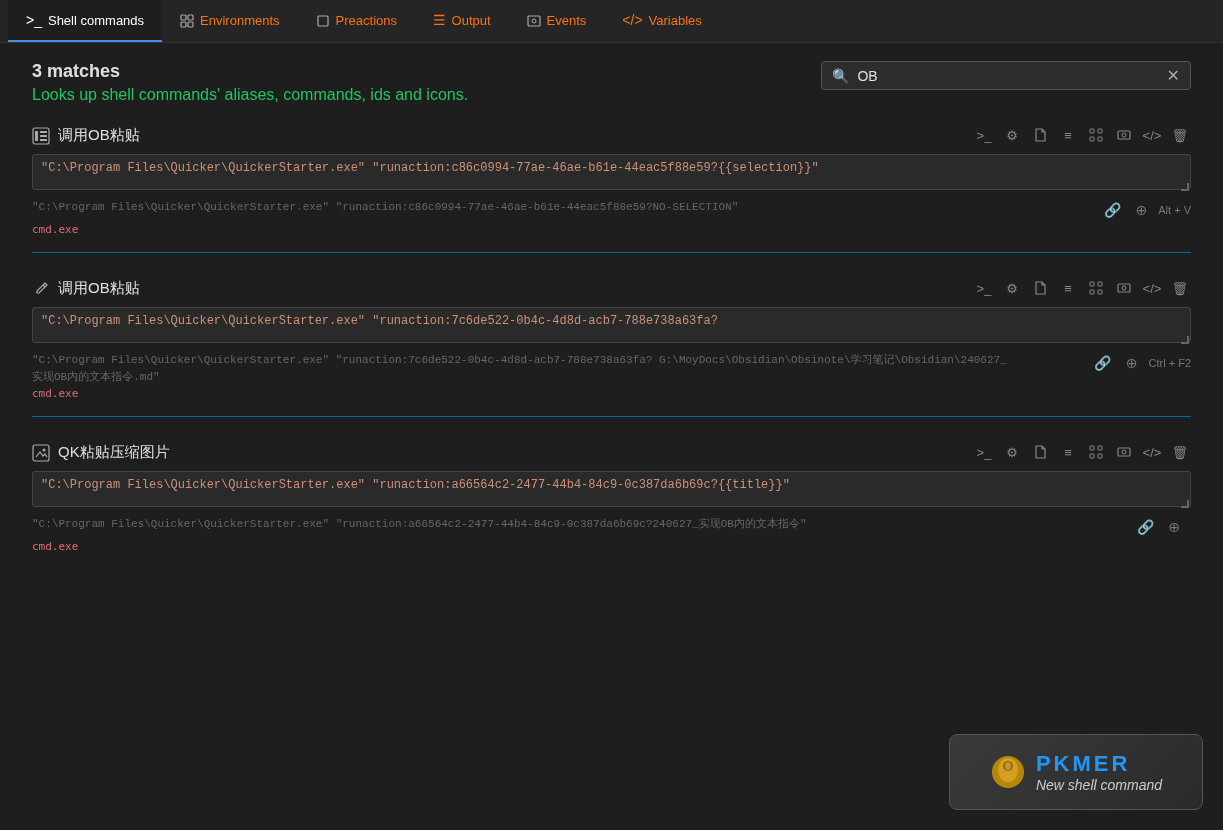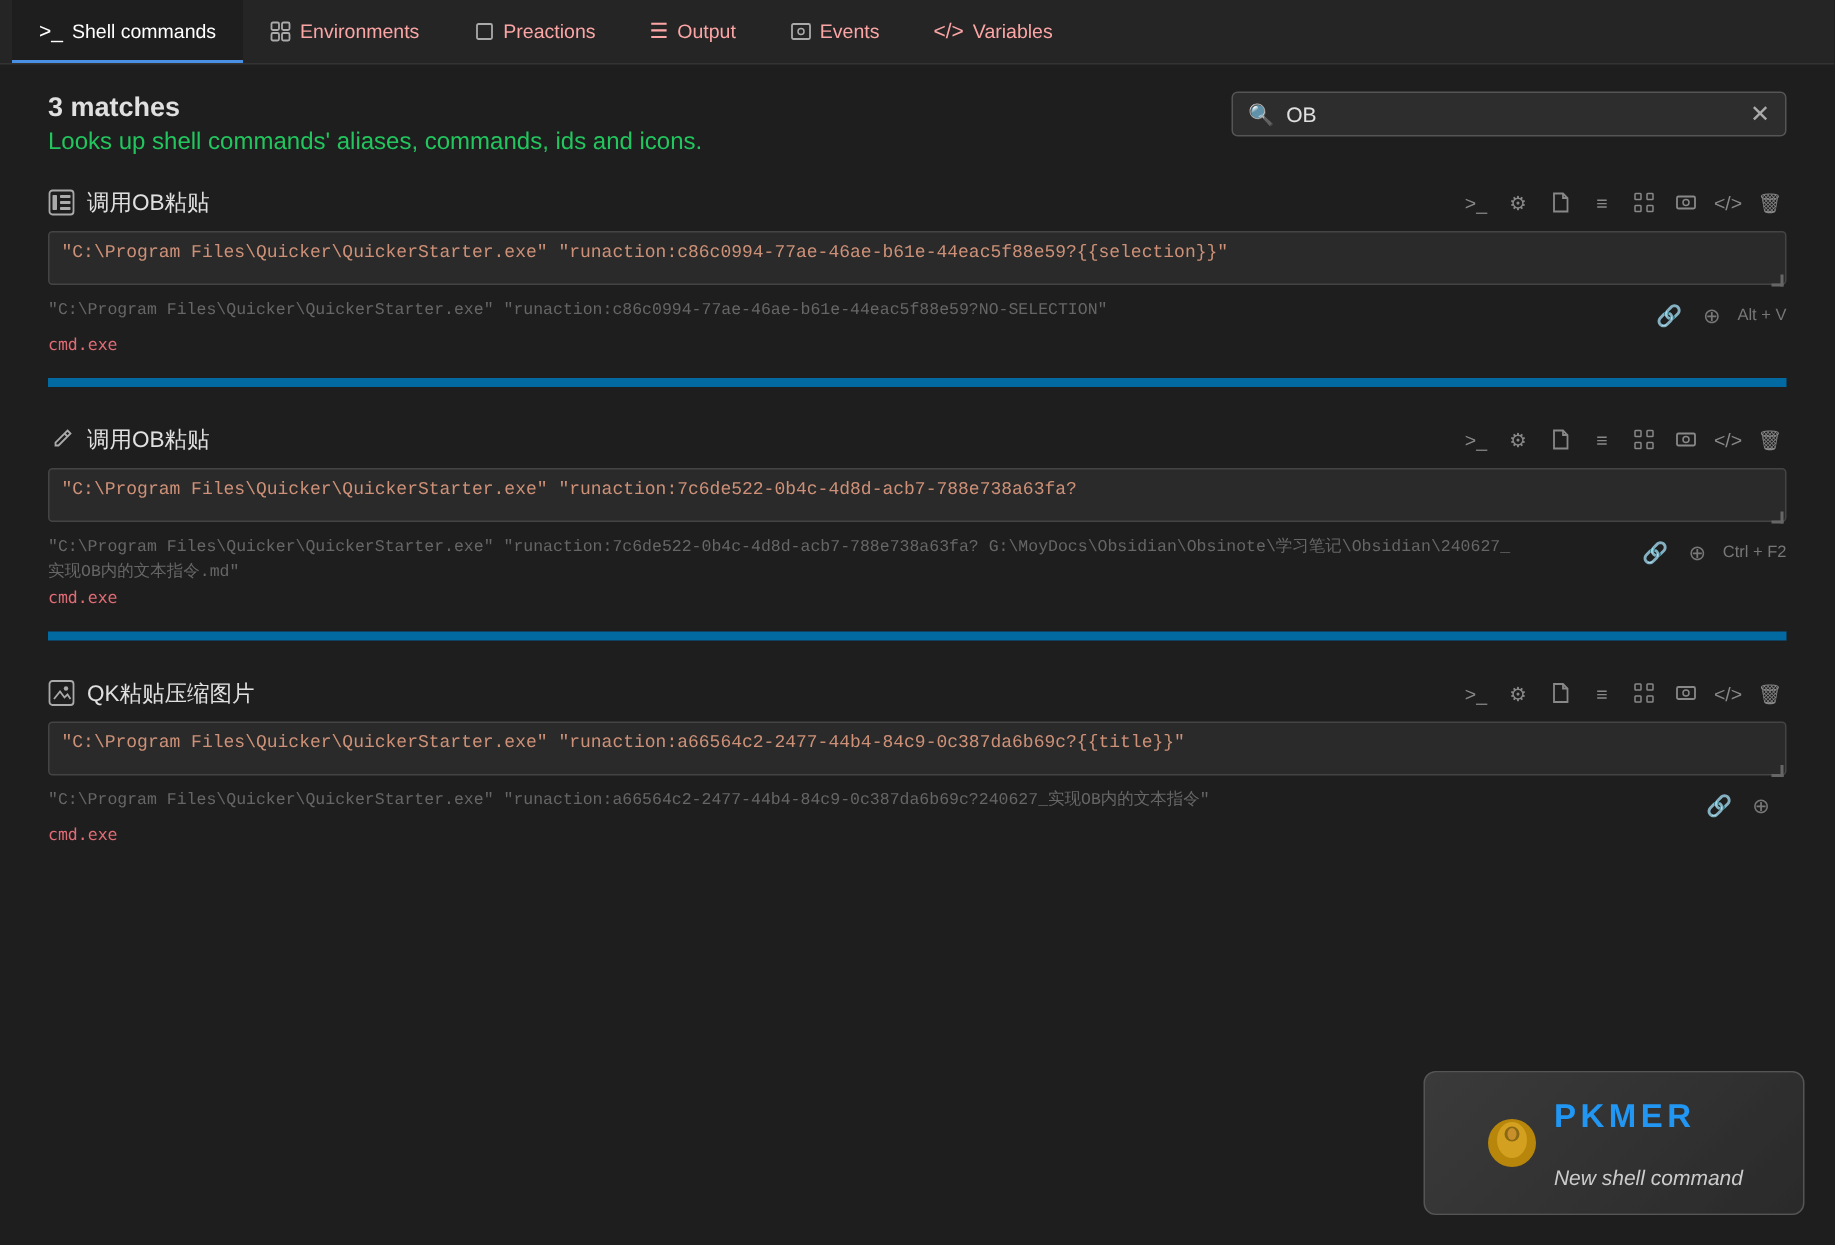--- a/index.html
+++ b/index.html
@@ -20,21 +20,21 @@
       background: #252526;
       border-bottom: 1px solid #333;
       padding: 0 8px;
     }
     .tab {
       display: flex;
       align-items: center;
       gap: 6px;
       padding: 12px 18px;
       cursor: pointer;
-      color: #fca5a5;
+      color: #f97316;
       font-size: 13px;
       white-space: nowrap;
       border-bottom: 2px solid transparent;
     }
     .tab.active {
       background: #1e1e1e;
       color: #fff;
       border-bottom: 2px solid #4a90e2;
     }
     .tab-icon {
@@ -88,21 +88,21 @@
     }
     .search-clear {
       color: #aaa;
       cursor: pointer;
       font-size: 16px;
     }
 
     
     .command-item {
       margin-bottom: 24px;
-      border-bottom: 6px solid #0369a1;
+      border-bottom: 1px solid #0369a1;
       padding-bottom: 16px;
     }
     .command-header {
       display: flex;
       justify-content: space-between;
       align-items: center;
       margin-bottom: 8px;
     }
     .command-title-area {
       display: flex;
@@ -456,17 +456,17 @@
 </div>
 
 <div class="new-button">
 
   <svg width="36" height="36" viewBox="0 0 36 36">
     <circle cx="18" cy="18" r="16" fill="#b8860b"></circle>
     <ellipse cx="18" cy="16" rx="10" ry="12" fill="#d4a020"></ellipse>
     <circle cx="18" cy="12" r="5" fill="#8B6914"></circle>
     <ellipse cx="18" cy="12" rx="3" ry="4" fill="#c8902a"></ellipse>
   </svg>
-  <div style="display:flex;flex-direction:column;align-items:flex-start;gap:20px;">
+  <div style="display:flex;flex-direction:column;align-items:flex-start;">
     <span style="font-size:22px;font-weight:900;color:#2196F3;letter-spacing:3px;">PKMER</span>
     <span style="font-size:14px;color:#ccc;font-style:italic;">New shell command</span>
   </div>
 </div>
 
 </body></html>

